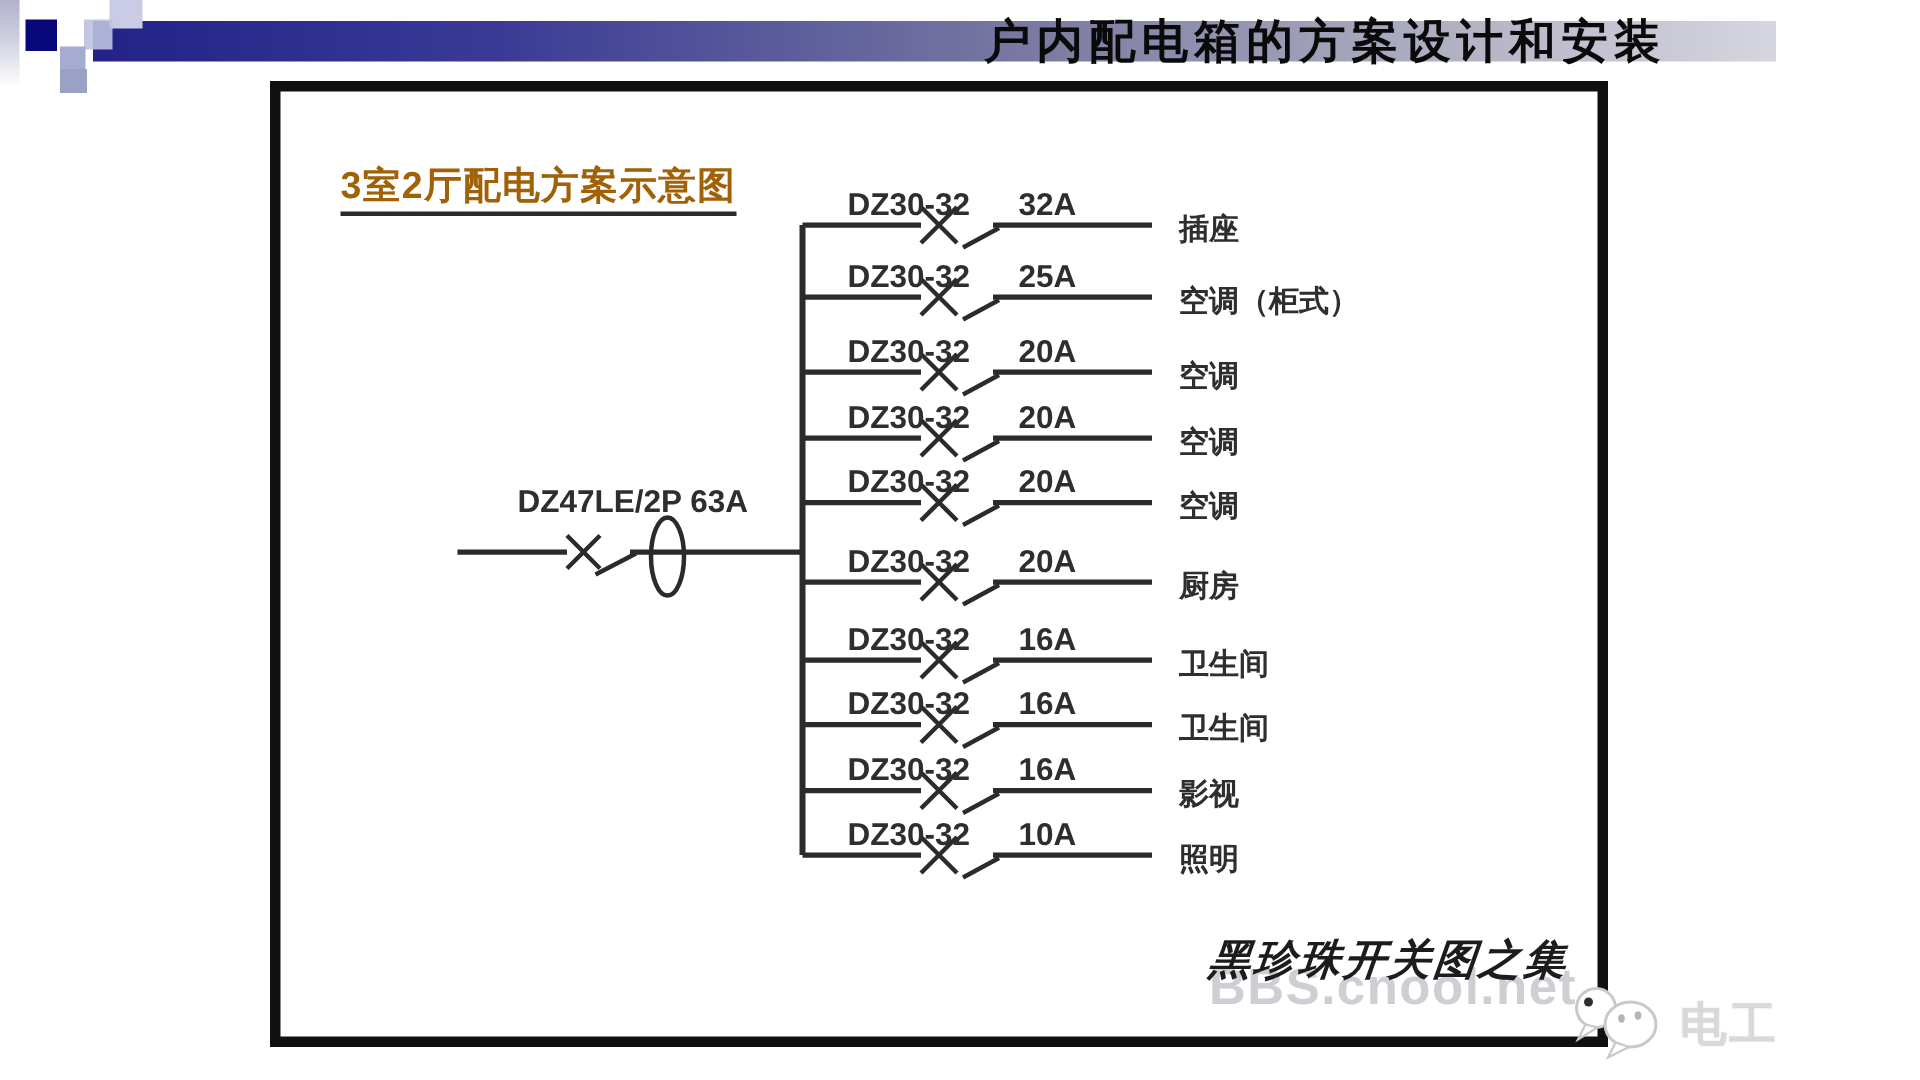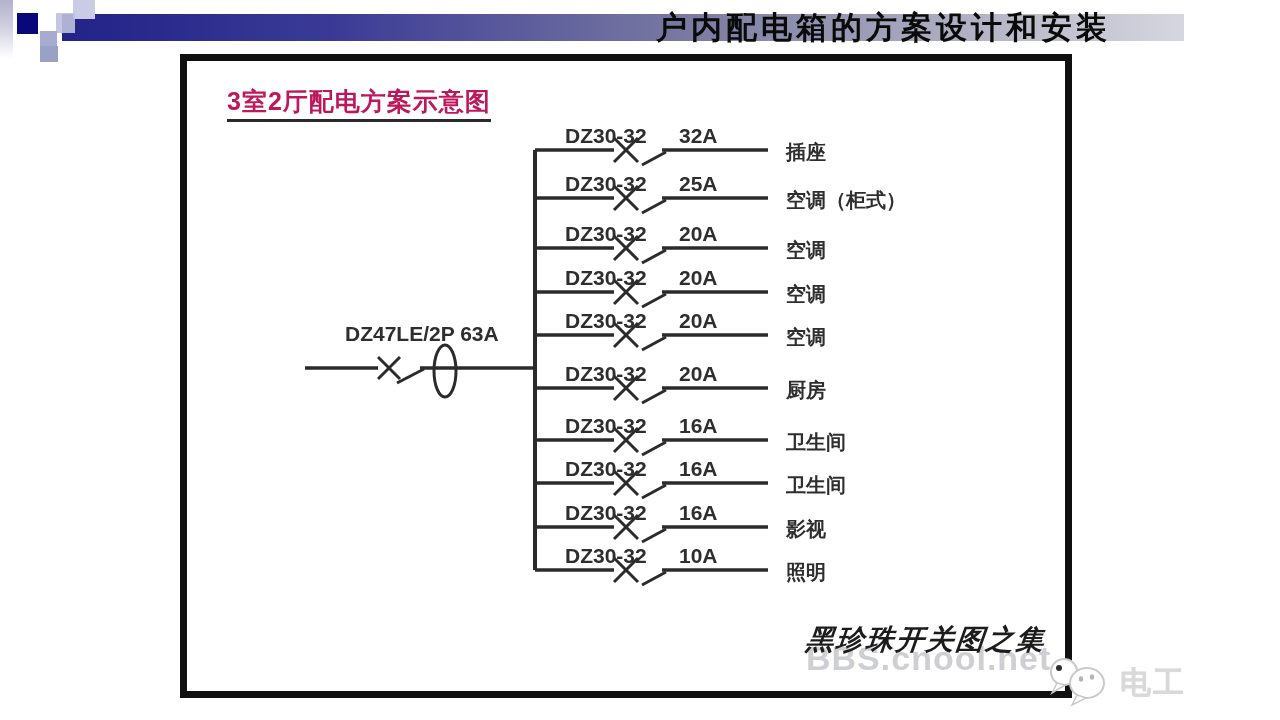--- a/index.html
+++ b/index.html
@@ -25,22 +25,22 @@
   .slide-title{
     position:absolute; left:656px; top:7px; margin:0;
     font-size:31px; font-weight:bold; letter-spacing:4px; color:#0a0a0a; white-space:nowrap;
   }
   
   .frame{
     position:absolute; left:180px; top:54px; width:892px; height:644px;
     border:7px solid #101010; background:#ffffff; box-sizing:border-box;
   }
   .diagram-title{
-    position:absolute; left:227px; top:85px;
-    font-size:25px; font-weight:bold; letter-spacing:1px; color:#be185d;
+    position:absolute; left:227px; top:107px;
+    font-size:25px; font-weight:bold; letter-spacing:1px; color:#a16207;
     border-bottom:3px solid #2a2a2a; padding-bottom:1px; white-space:nowrap;
   }
   .schematic{position:absolute; left:0; top:0; width:1280px; height:720px; pointer-events:none;}
   
   .bbs-watermark{
     position:absolute; left:806px; top:639px;
     font-size:34px; font-weight:bold; letter-spacing:1px; color:rgba(198,198,206,0.85);
     text-shadow:1px 1px 0 #ffffff; white-space:nowrap;
   }
   .signature-watermark{

